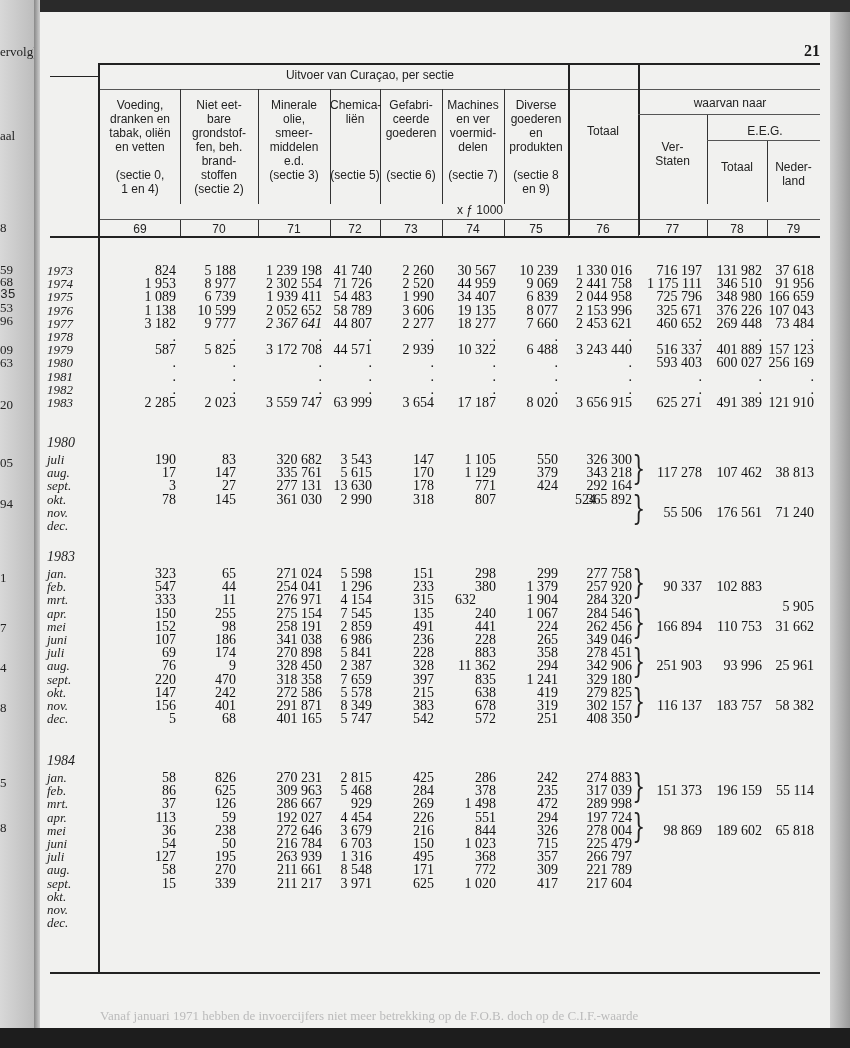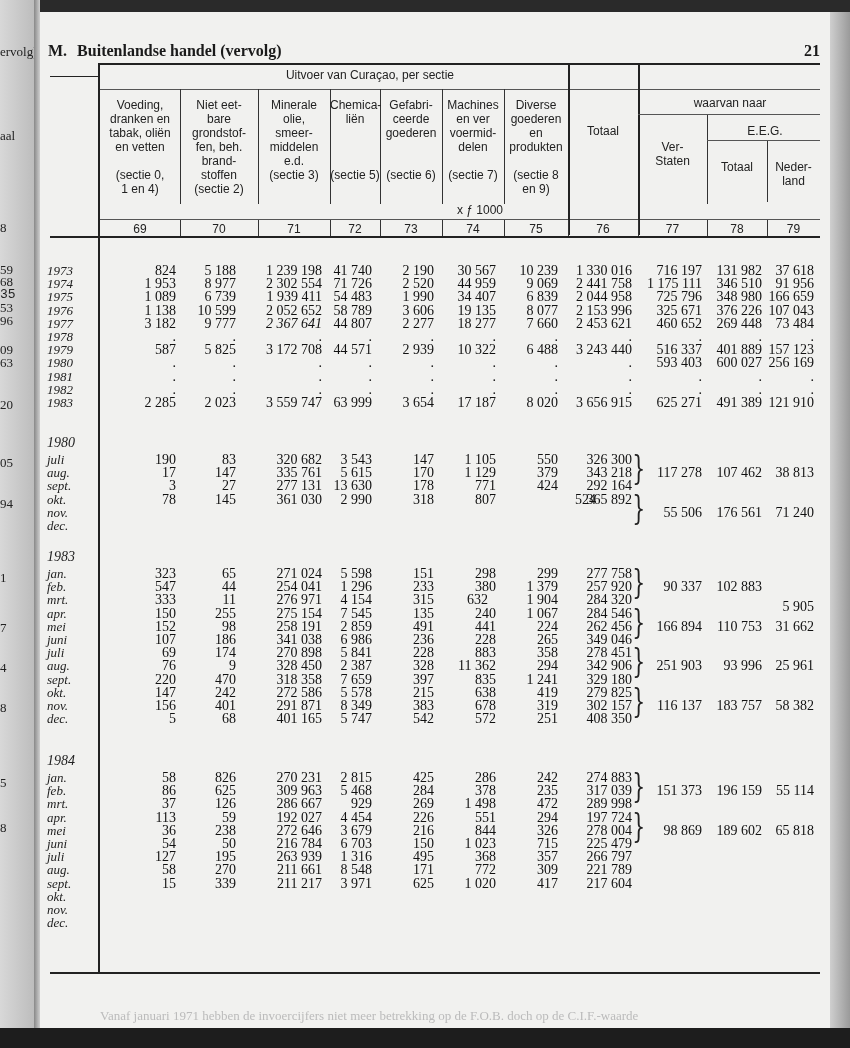--- a/index.html
+++ b/index.html
@@ -43,23 +43,20 @@
     <div class="frag" style="top:660px;">4</div>
     <div class="frag" style="top:700px;">8</div>
     <div class="frag" style="top:775px;">5</div>
     <div class="frag" style="top:820px;">8</div>
   </div>
 <div class="spine"></div>
 <div class="edge"></div>
 <div class="bottom-dark"></div>
 
 <div class="page" id="page">
-  <div class="title">
-    <span class="m">M.</span><span>Buitenlandse handel (vervolg)</span>
-  </div>
   <div class="pagenum">21</div>
 
   <div class="rule" style="left:58px;top:51px;width:722px;height:2px;"></div>
   <div class="rule" style="left:58px;top:77px;width:722px;height:1px;background:#555"></div>
   <div class="rule" style="left:58px;top:207px;width:722px;height:1px;background:#555"></div>
   <div class="rule" style="left:10px;top:224px;width:770px;height:2px;"></div>
   <div class="rule" style="left:10px;top:960px;width:770px;height:2px;"></div>
   <div class="rule" style="left:10px;top:64px;width:48px;height:1px;"></div>
 
   <div class="vline" style="left:58px;top:51px;height:911px;width:2px;background:#222"></div>
@@ -171,21 +168,21 @@
         <div style="min-height:14px">land</div>
       </div>
       <div class="hcell" style="left:727px;top:210px;width:53px;">79</div>
     </div>
   <div id="body">
       <div class="label" style="top:252px;">1973</div>
       <div class="num" style="left:56px;width:80px;top:252px;">824</div>
       <div class="num" style="left:116px;width:80px;top:252px;">5 188</div>
       <div class="num" style="left:202px;width:80px;top:252px;">1 239 198</div>
       <div class="num" style="left:252px;width:80px;top:252px;">41 740</div>
-      <div class="num" style="left:314px;width:80px;top:252px;">2 190</div>
+      <div class="num" style="left:314px;width:80px;top:252px;">2 260</div>
       <div class="num" style="left:376px;width:80px;top:252px;">30 567</div>
       <div class="num" style="left:438px;width:80px;top:252px;">10 239</div>
       <div class="num" style="left:512px;width:80px;top:252px;">1 330 016</div>
       <div class="num" style="left:582px;width:80px;top:252px;">716 197</div>
       <div class="num" style="left:642px;width:80px;top:252px;">131 982</div>
       <div class="num" style="left:694px;width:80px;top:252px;">37 618</div>
       <div class="label" style="top:265.2px;">1974</div>
       <div class="num" style="left:56px;width:80px;top:265.2px;">1 953</div>
       <div class="num" style="left:116px;width:80px;top:265.2px;">8 977</div>
       <div class="num" style="left:202px;width:80px;top:265.2px;">2 302 554</div>
@@ -370,21 +367,21 @@
       <div class="num" style="left:314px;width:80px;top:568.2px;">233</div>
       <div class="num" style="left:376px;width:80px;top:568.2px;">380</div>
       <div class="num" style="left:438px;width:80px;top:568.2px;">1 379</div>
       <div class="num" style="left:512px;width:80px;top:568.2px;">257 920</div>
       <div class="label" style="top:581.4px;">mrt.</div>
       <div class="num" style="left:56px;width:80px;top:581.4px;">333</div>
       <div class="num" style="left:116px;width:80px;top:581.4px;">11</div>
       <div class="num" style="left:202px;width:80px;top:581.4px;">276 971</div>
       <div class="num" style="left:252px;width:80px;top:581.4px;">4 154</div>
       <div class="num" style="left:314px;width:80px;top:581.4px;">315</div>
-      <div class="num" style="left:368px;width:80px;top:581.4px;">632</div>
+      <div class="num" style="left:356px;width:80px;top:581.4px;">632</div>
       <div class="num" style="left:438px;width:80px;top:581.4px;">1 904</div>
       <div class="num" style="left:512px;width:80px;top:581.4px;">284 320</div>
       <div class="label" style="top:594.6px;">apr.</div>
       <div class="num" style="left:56px;width:80px;top:594.6px;">150</div>
       <div class="num" style="left:116px;width:80px;top:594.6px;">255</div>
       <div class="num" style="left:202px;width:80px;top:594.6px;">275 154</div>
       <div class="num" style="left:252px;width:80px;top:594.6px;">7 545</div>
       <div class="num" style="left:314px;width:80px;top:594.6px;">135</div>
       <div class="num" style="left:376px;width:80px;top:594.6px;">240</div>
       <div class="num" style="left:438px;width:80px;top:594.6px;">1 067</div>

